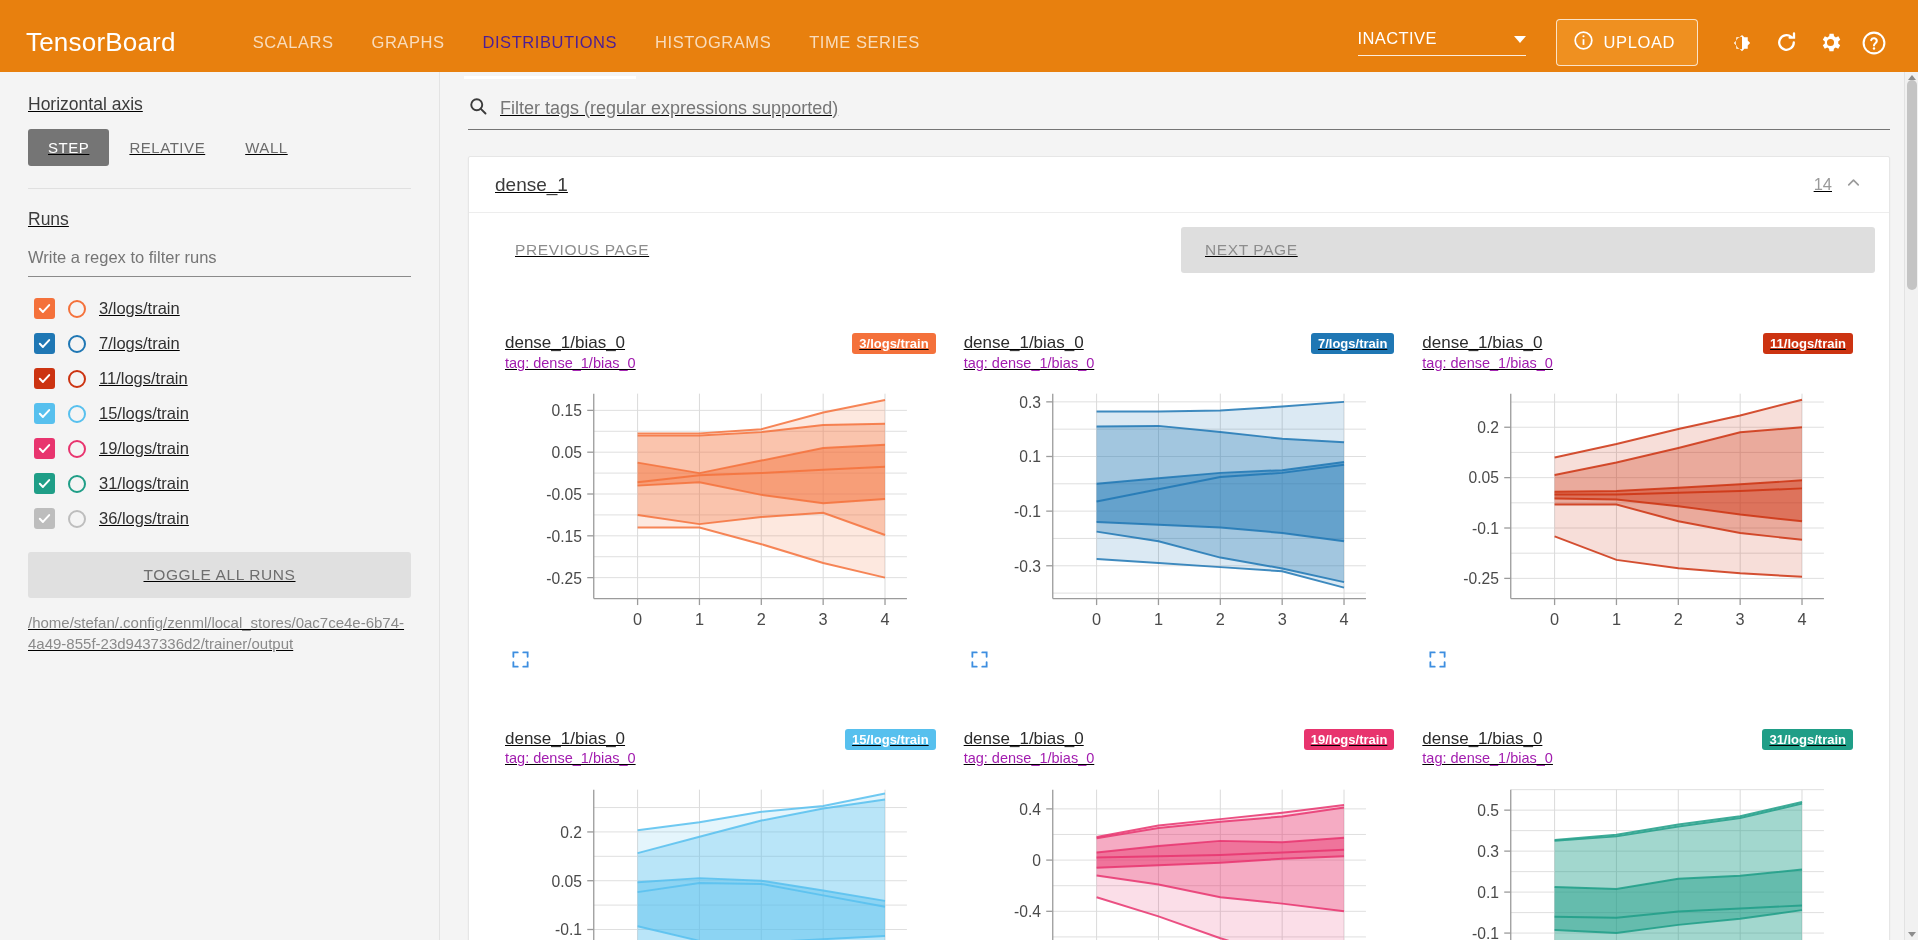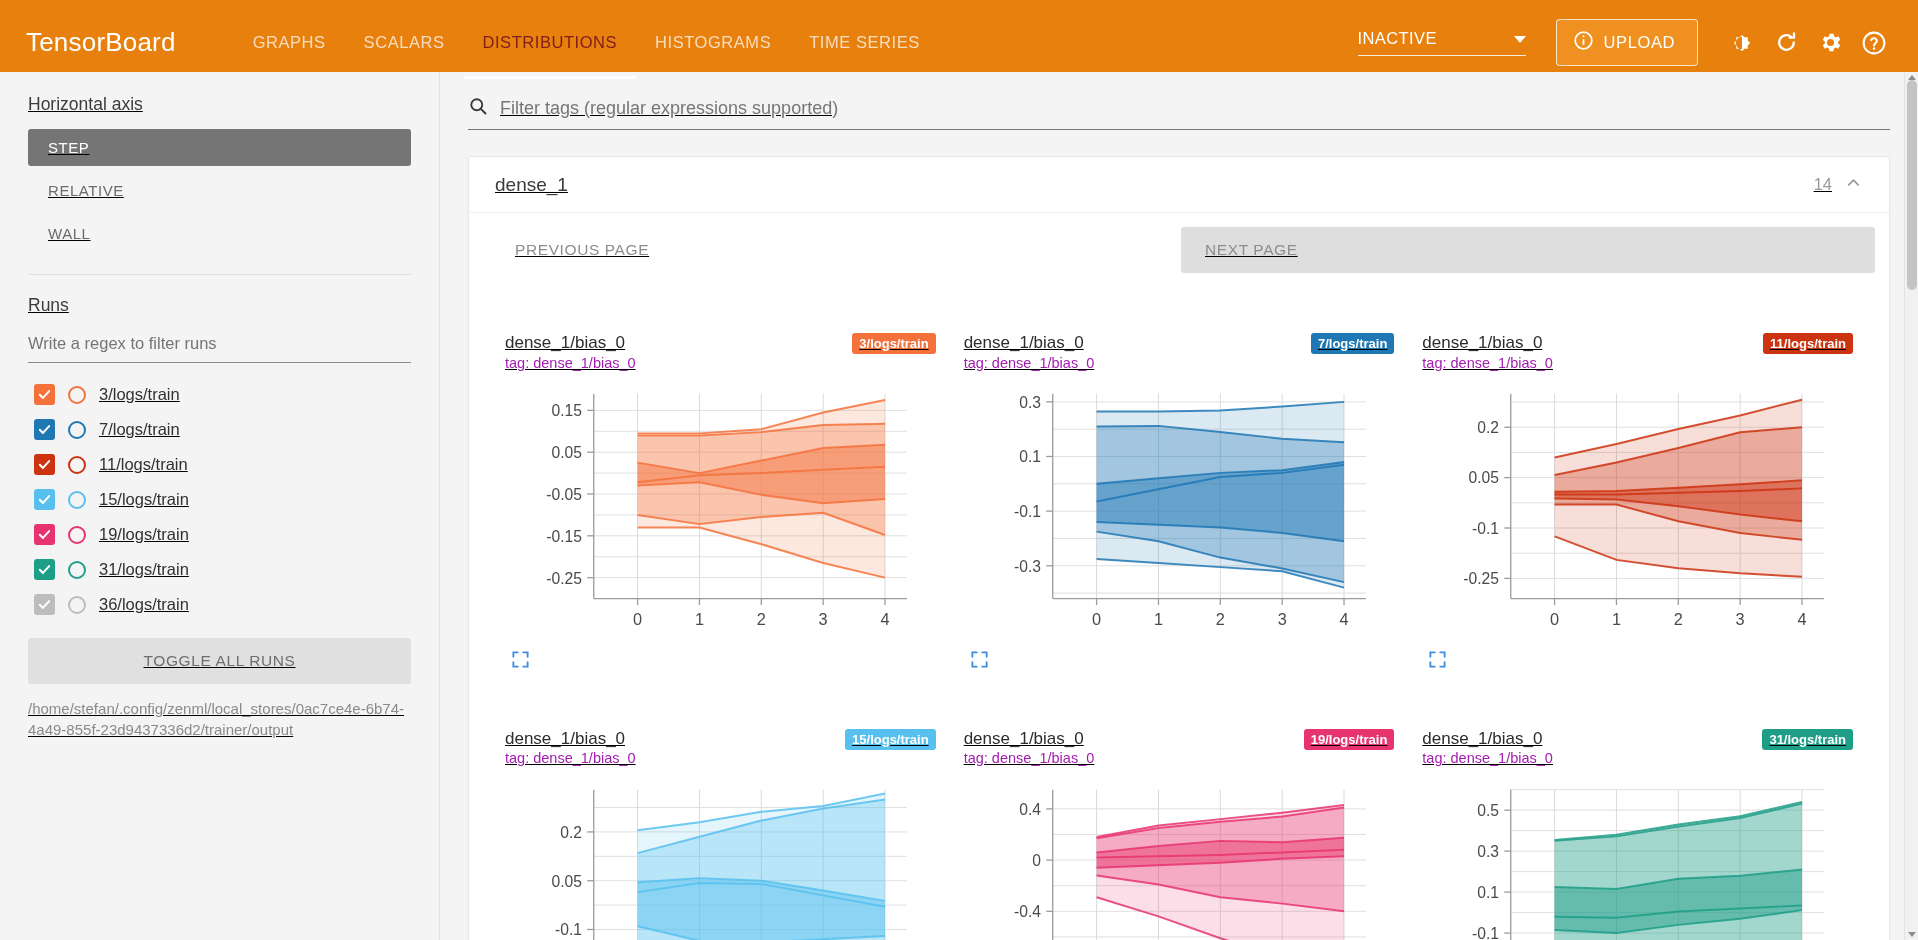--- a/index.html
+++ b/index.html
@@ -34,21 +34,21 @@
   .tab {
     display: flex; align-items: center;
     padding: 0 19px;
     font-size: 16.5px;
     letter-spacing: .55px;
     color: rgba(255,255,255,.72);
     cursor: pointer;
     position: relative;
     white-space: nowrap;
   }
-  .tab.active { color: #7f1d1d; }
+  .tab.active { color: #4c1d95; }
   .tab.active::after {
     content: "";
     position: absolute;
     left: 0; right: 0; bottom: 0;
     height: 3px;
     background: #fff;
   }
   .topbar-spacer { flex: 1; }
 
   .run-select {
@@ -107,21 +107,21 @@
     padding: 22px 28px 0 28px;
     overflow: hidden;
     position: relative;
   }
   .sidebar h3 {
     margin: 0 0 14px 0;
     font-size: 17.5px;
     font-weight: 400;
     color: #3c3c3c;
   }
-  .axis-toggle { display: flex; gap: 6px; margin-bottom: 22px; flex-direction: column; }
+  .axis-toggle { display: flex; margin-bottom: 22px; }
   .axis-btn {
     padding: 10px 20px;
     font-size: 15px;
     letter-spacing: .55px;
     color: #6b6b6b;
     border-radius: 3px;
     cursor: pointer;
     background: transparent;
   }
   .axis-btn.active { background: #757575; color: #fff; }
@@ -313,24 +313,24 @@
   .scroll-down { bottom: 3px; border-top: 5px solid #8d8d8d; }
 </style>
 </head>
 <body>
 
 <div class="topbar">
   <div class="brand">TensorBoard</div>
 
   <div class="tabs">
     <div class="tab">
-        <span>GRAPHS</span>
+        <span>SCALARS</span>
       </div>
     <div class="tab">
-        <span>SCALARS</span>
+        <span>GRAPHS</span>
       </div>
     <div class="tab active">
         <span>DISTRIBUTIONS</span>
       </div>
     <div class="tab">
         <span>HISTOGRAMS</span>
       </div>
     <div class="tab">
         <span>TIME SERIES</span>
       </div>

